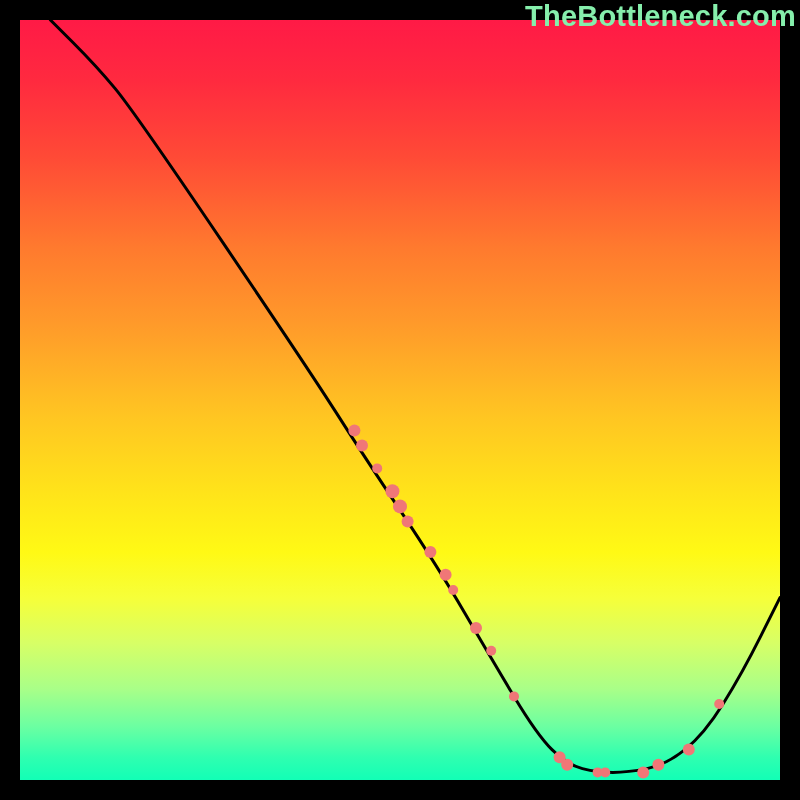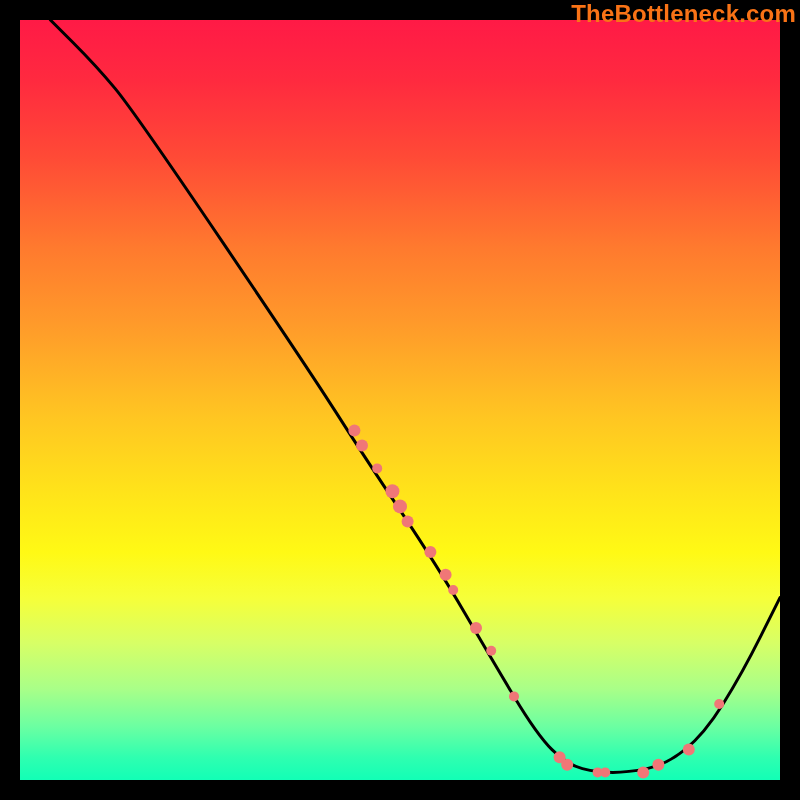--- a/index.html
+++ b/index.html
@@ -37,23 +37,23 @@
       #a9ff88 88%,
       #6bffa2 93%,
       #2fffb0 97%,
       #12ffb6 100%
     );
   }
   .watermark {
     position: absolute;
     top: 0px;
     right: 4px;
-    font-size: 24px;
+    font-size: 29px;
     font-weight: 600;
-    color: #f97316;
+    color: #86efac;
     letter-spacing: 0.2px;
     user-select: none;
   }
   svg.curve {
     position: absolute;
     left: 0;
     top: 0;
     width: 760px;
     height: 760px;
   }

